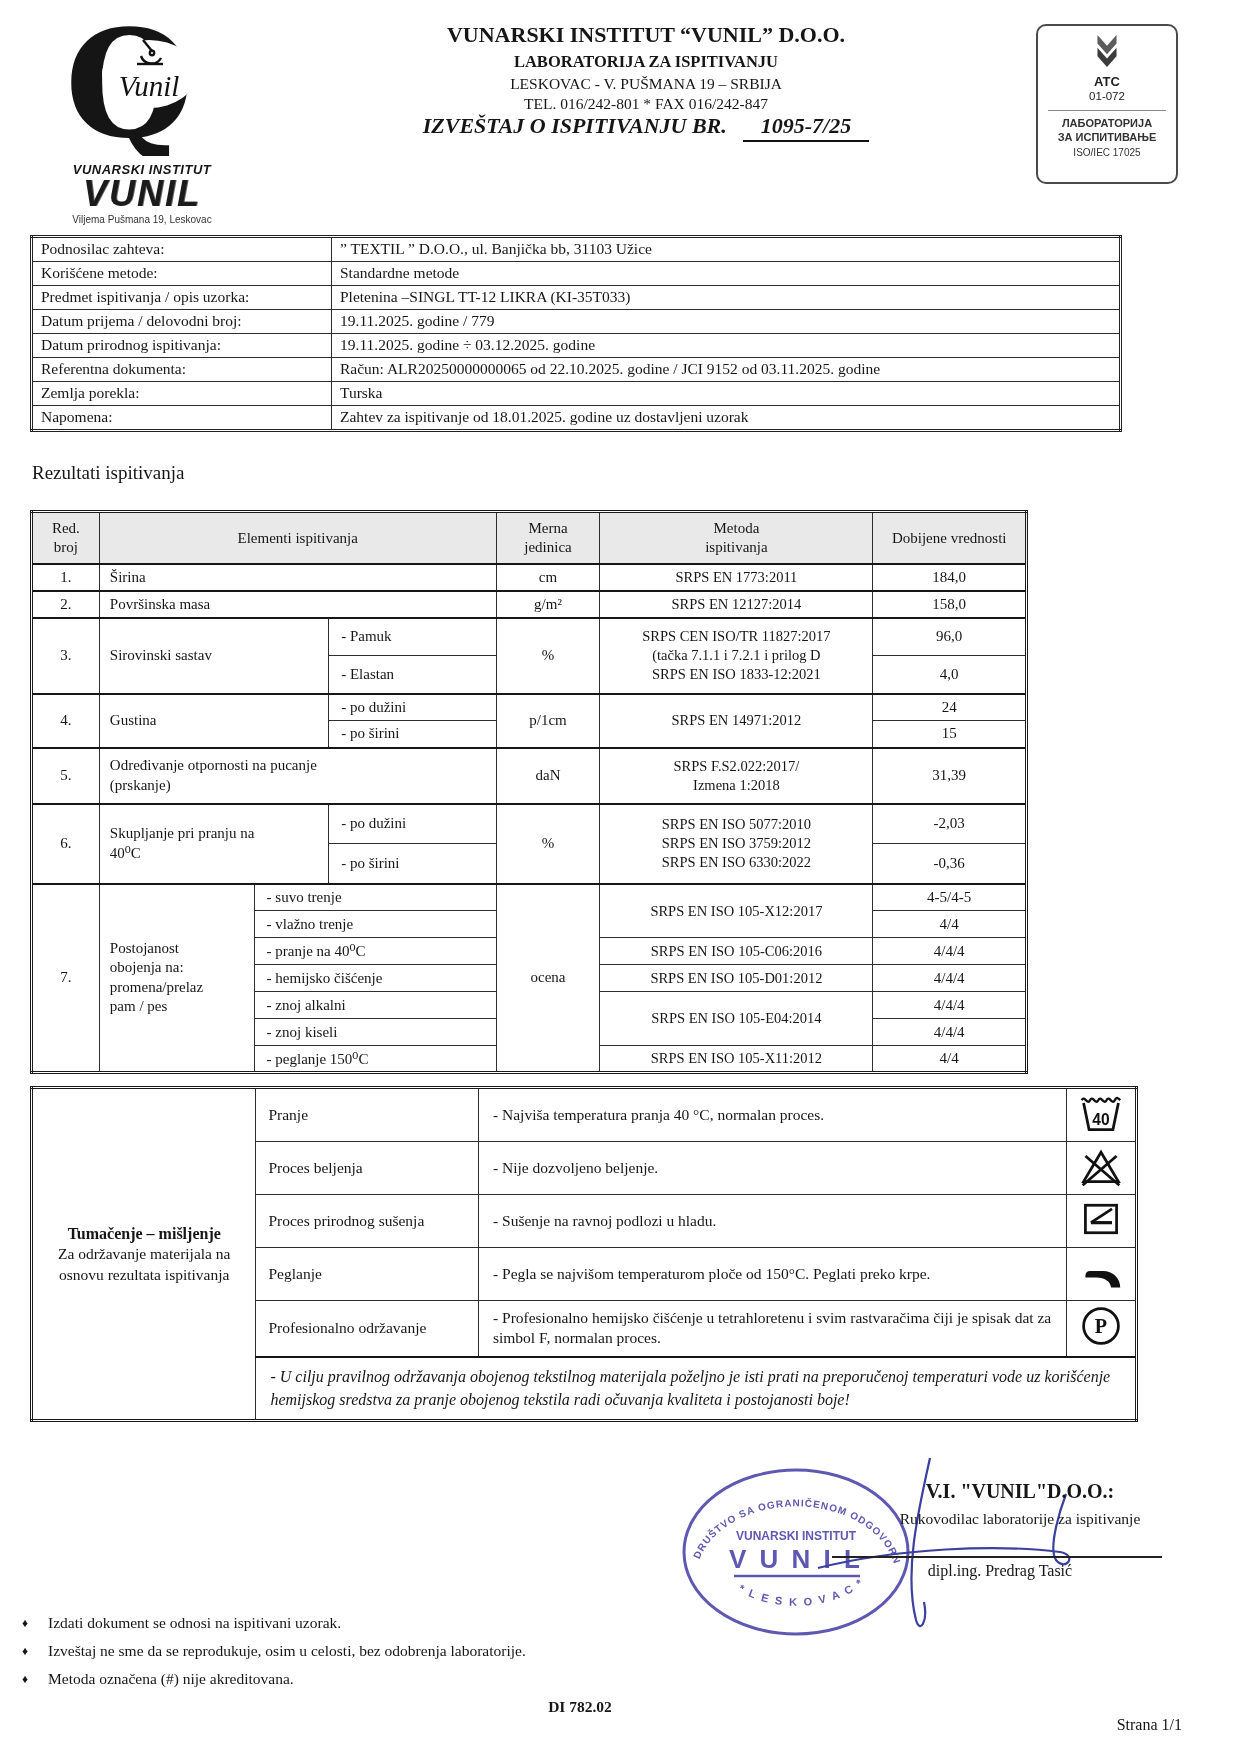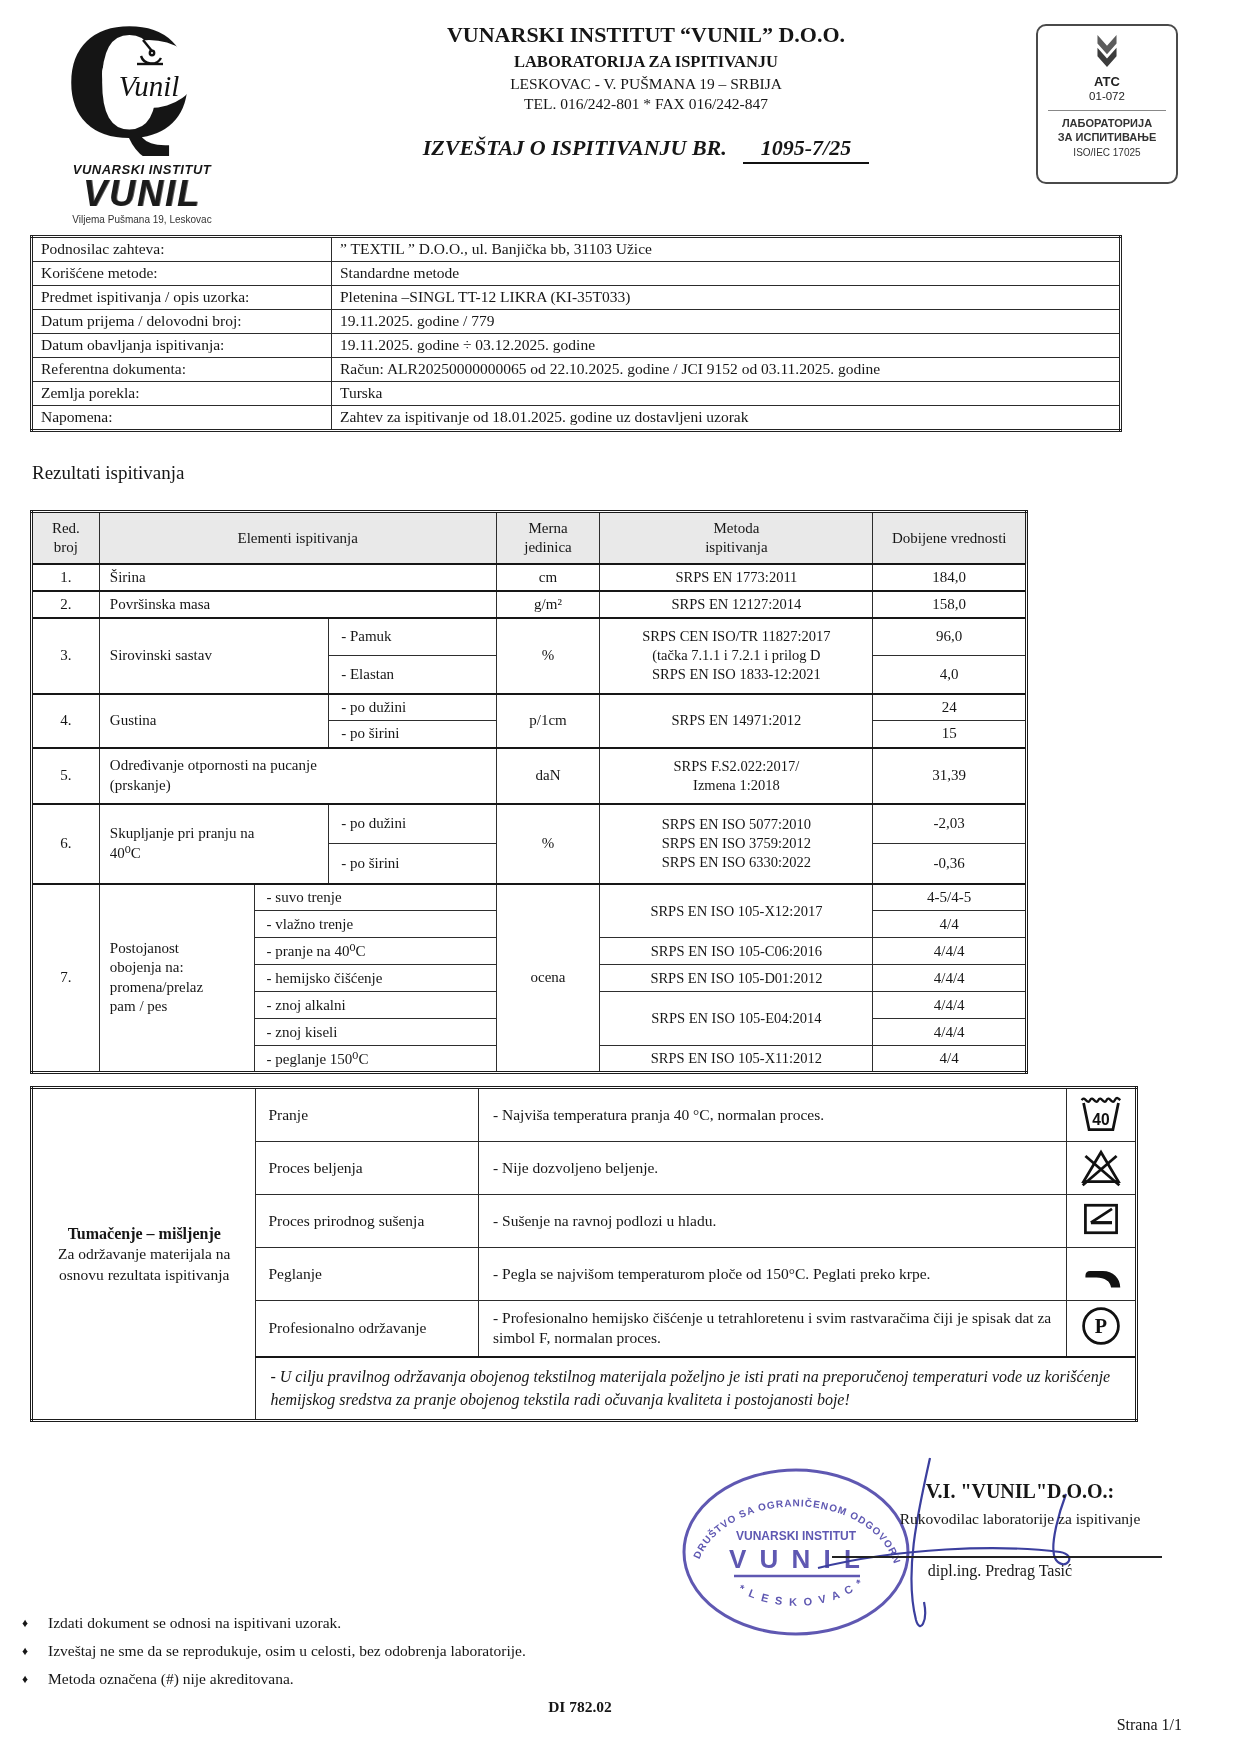--- a/index.html
+++ b/index.html
@@ -13,21 +13,21 @@
   .hdr{display:flex;padding:14px 50px 0 28px;}
   .hdr-logo{width:228px;flex:0 0 228px;text-align:center;}
   .hdr-logo .cap1{font-family:"Liberation Sans",sans-serif;font-style:italic;font-weight:bold;font-size:13px;letter-spacing:.5px;margin-top:2px;}
   .hdr-logo .cap2{font-family:"Liberation Sans",sans-serif;font-style:italic;font-weight:bold;font-size:36px;line-height:.95;letter-spacing:2px;color:#1b1b1b;text-shadow:1px 0 #6a6a6a;}
   .hdr-logo .cap3{font-family:"Liberation Sans",sans-serif;font-size:10px;color:#333;margin-top:3px;}
   .hdr-center{flex:1;text-align:center;padding-top:8px;}
   .org-name{font-weight:bold;font-size:22px;}
   .org-sub{font-weight:bold;font-size:16.5px;margin-top:4px;}
   .org-addr{font-size:15.5px;margin-top:3px;}
   .org-tel{font-size:15.5px;margin-top:2px;}
-  .report-title{margin-top:22px;font-size:22px;font-weight:bold;font-style:italic;white-space:nowrap;}
+  .report-title{font-size:22px;font-weight:bold;font-style:italic;white-space:nowrap;}
   .report-no{display:inline-block;margin-left:16px;padding:0 18px 1px 18px;border-bottom:2.5px solid #111;}
   .badge{flex:0 0 142px;width:142px;border:2px solid #4a4a4a;border-radius:10px;margin-top:10px;margin-right:12px;
          height:160px;text-align:center;font-family:"Liberation Sans",sans-serif;padding-top:8px;box-sizing:border-box;}
   .badge .b-name{font-weight:bold;font-size:13px;color:#222;margin-top:2px;}
   .badge .b-num{font-size:11.5px;color:#222;margin-top:1px;}
   .badge .b-hr{border-top:1px solid #888;margin:8px 10px 6px 10px;}
   .badge .b-l1{font-size:11px;font-weight:bold;color:#333;line-height:1.25;}
   .badge .b-l3{font-size:10px;color:#333;margin-top:2px;}
   
   table{border-collapse:collapse;}
@@ -126,21 +126,21 @@
         </tr>
       <tr>
           <td class="lbl">Predmet ispitivanja / opis uzorka:</td>
           <td>Pletenina –SINGL TT-12 LIKRA (KI-35T033)</td>
         </tr>
       <tr>
           <td class="lbl">Datum prijema / delovodni broj:</td>
           <td>19.11.2025. godine    /    779</td>
         </tr>
       <tr>
-          <td class="lbl">Datum obavljanja ispitivanja:</td>
+          <td class="lbl">Datum prirodnog ispitivanja:</td>
           <td>19.11.2025. godine ÷ 03.12.2025. godine</td>
         </tr>
       <tr>
           <td class="lbl">Referentna dokumenta:</td>
           <td>Račun: ALR20250000000065 od 22.10.2025. godine  /  JCI 9152 od 03.11.2025. godine</td>
         </tr>
       <tr>
           <td class="lbl">Zemlja porekla:</td>
           <td>Turska</td>
         </tr>

